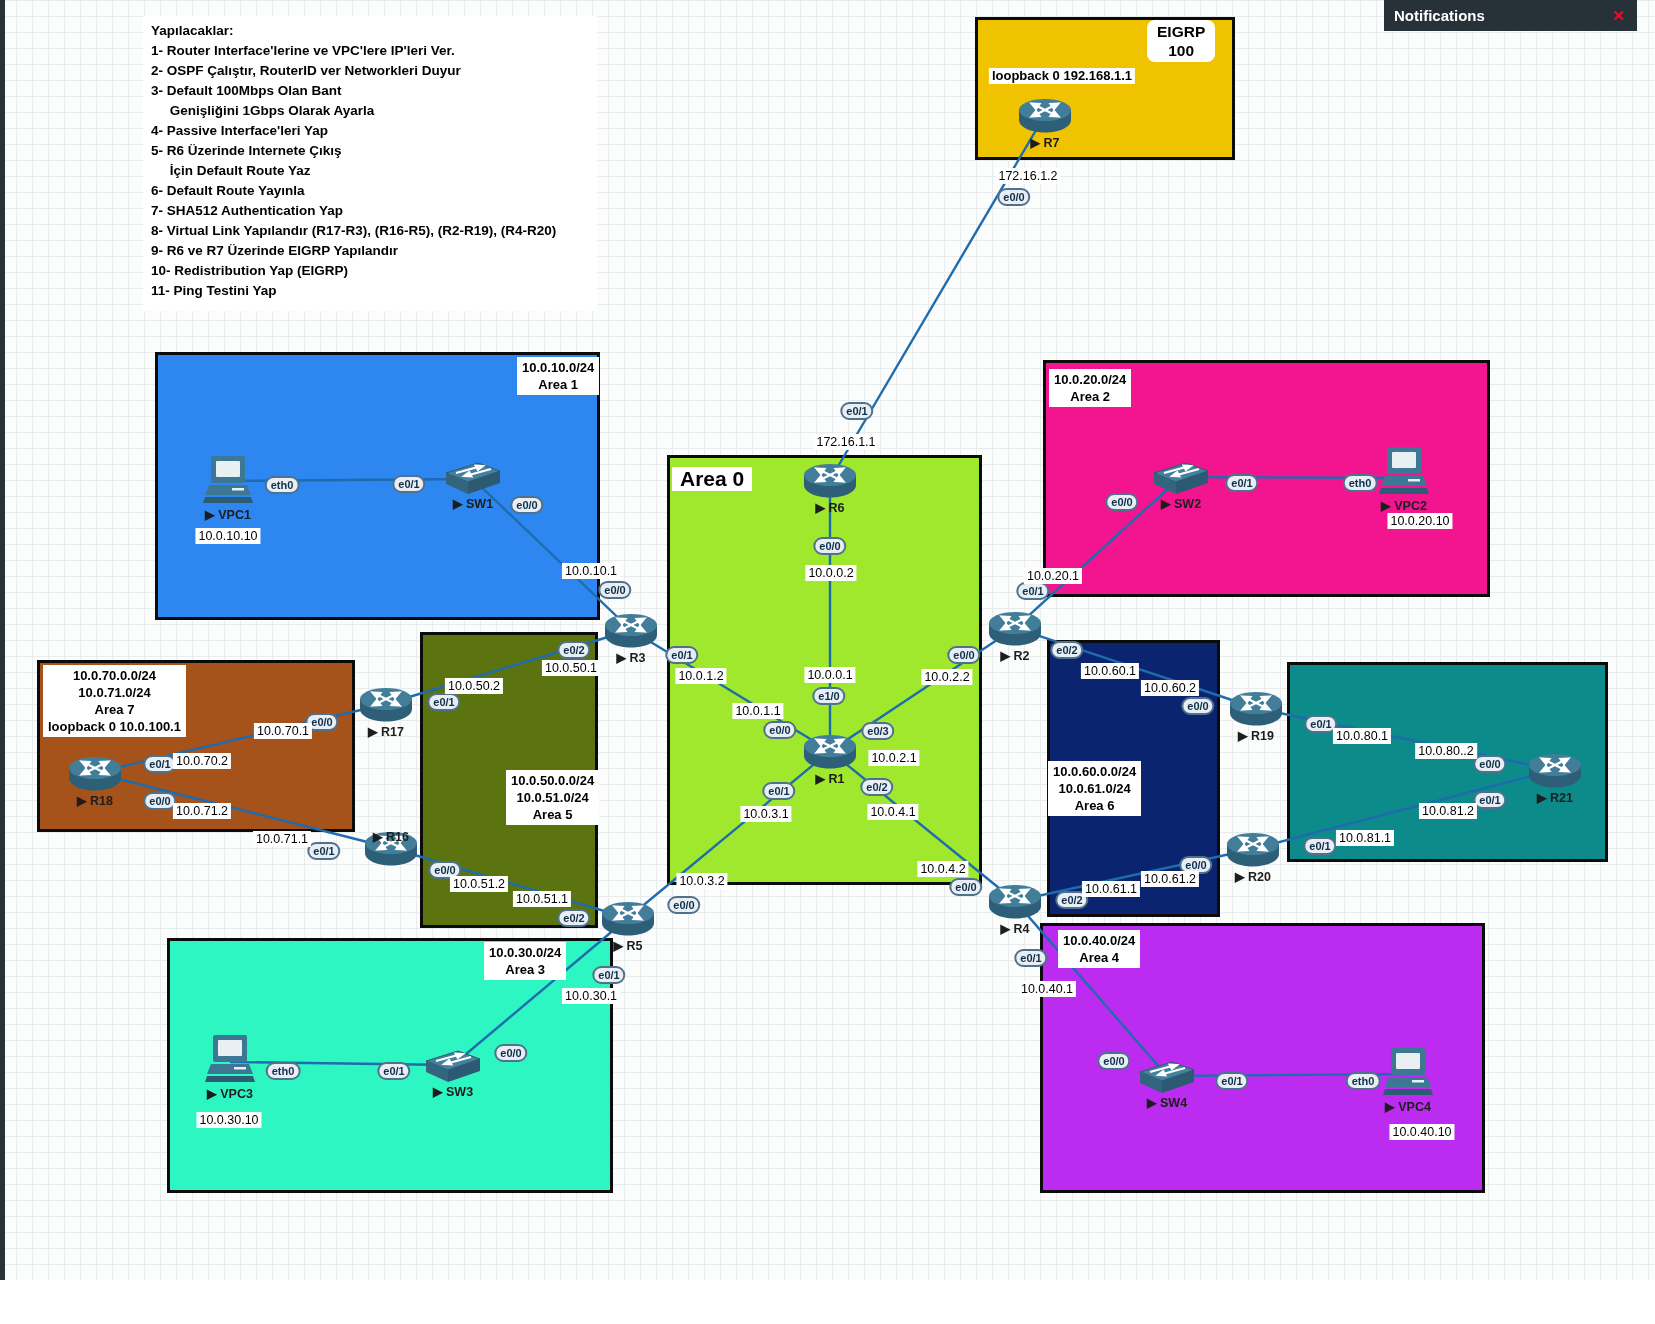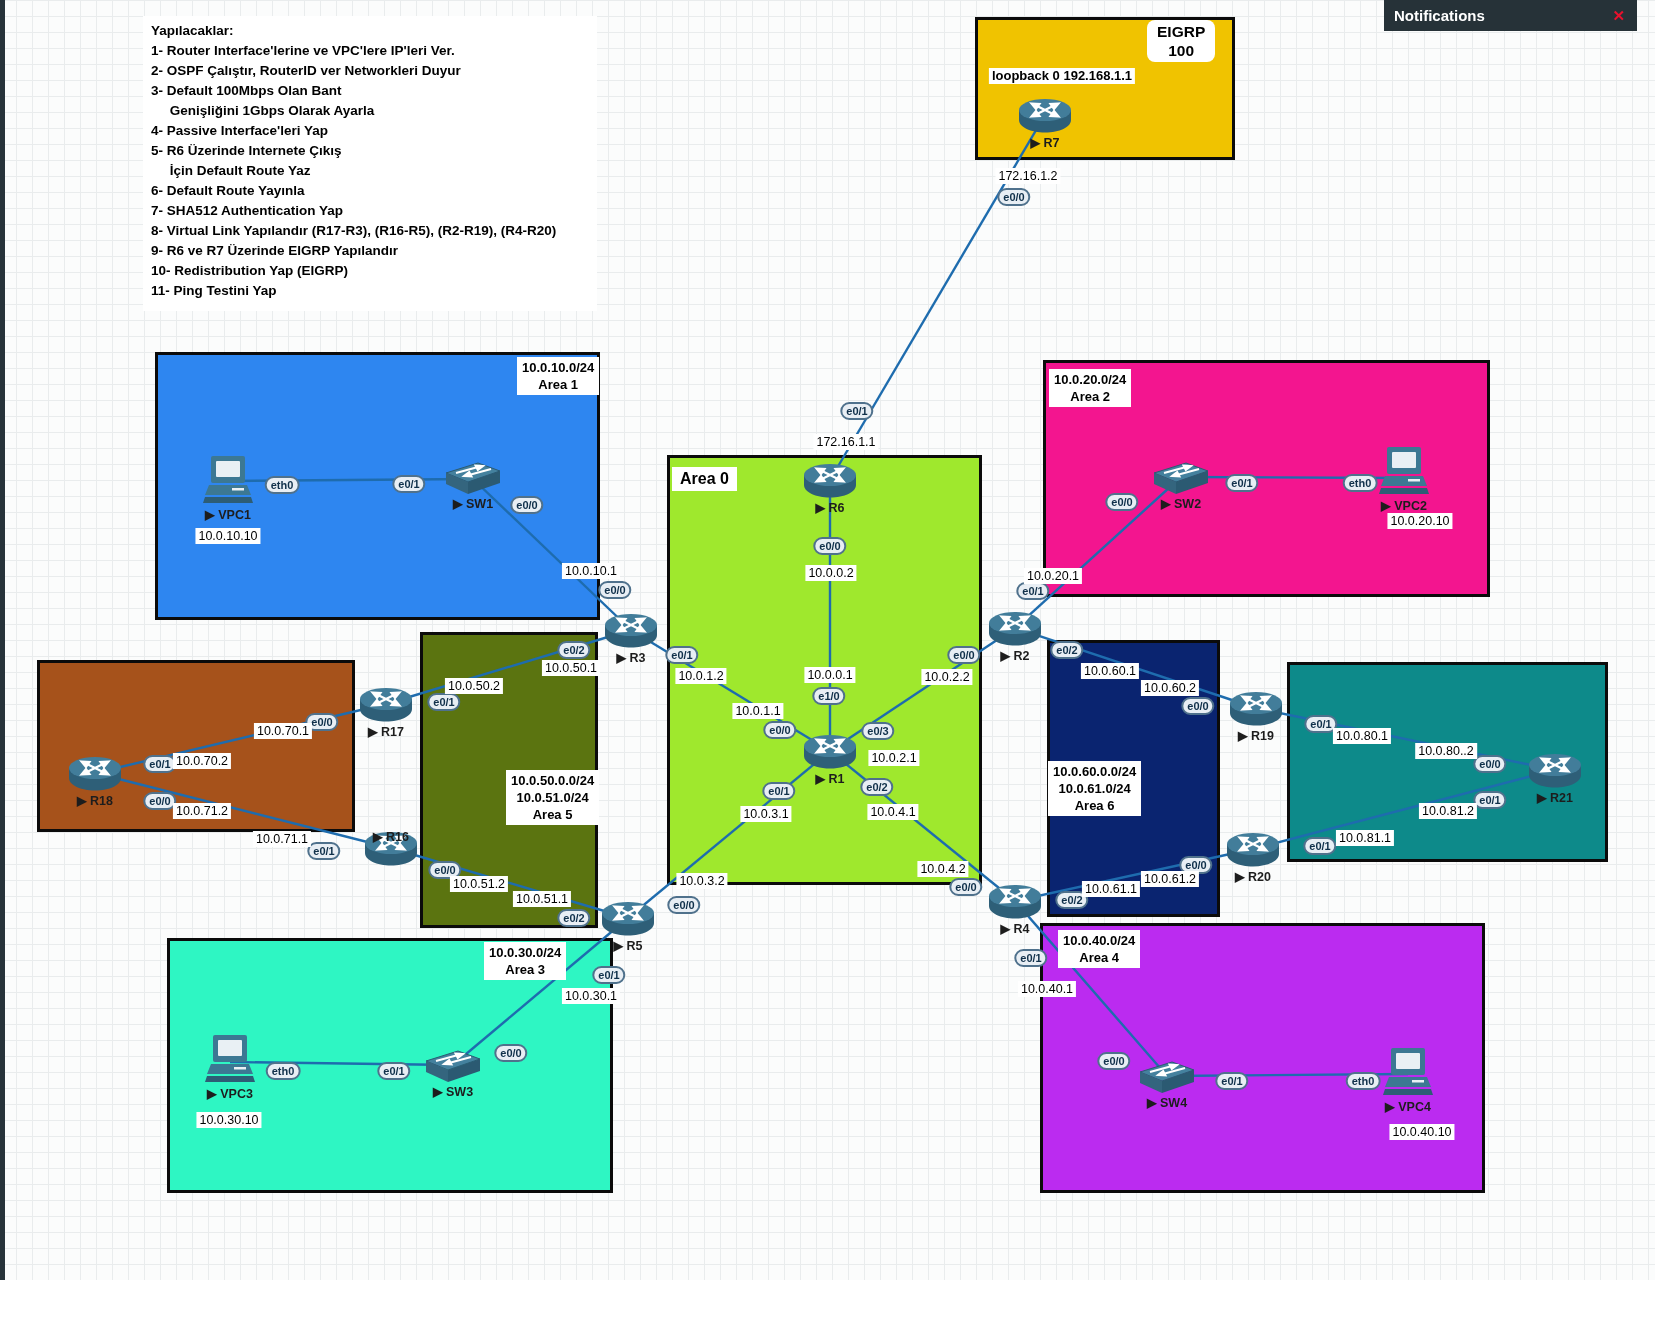--- a/index.html
+++ b/index.html
@@ -19,21 +19,21 @@
     display:flex;align-items:center;justify-content:space-between;padding:0 12px 0 10px;box-sizing:border-box;}
   .notif-title{color:#fff;font-size:15px;font-weight:bold;}
   .notif-close{font-size:15px;font-weight:bold;cursor:pointer;line-height:1;}
   .todo{position:absolute;left:143px;top:16px;width:454px;background:#fff;z-index:7;
     padding:5px 8px 10px 8px;box-sizing:border-box;color:#000;}
   .todo-title,.todo-line{font-size:13.5px;font-weight:bold;line-height:20px;white-space:pre;}
   .area{position:absolute;border:3px solid #0b0b0b;box-sizing:border-box;z-index:1;}
   .wires{position:absolute;left:0;top:0;z-index:2;}
   .area-label{position:absolute;z-index:5;background:#fff;color:#000;font-size:13px;font-weight:bold;
     line-height:17px;text-align:center;padding:2px 5px;white-space:nowrap;}
-  .area-label.big{font-size:16px;line-height:20px;padding:2px 8px;}
+  .area-label.big{font-size:21px;line-height:20px;padding:2px 8px;}
   .area-label.mid{font-size:15.5px;line-height:19px;padding:2px 10px;border-radius:8px;}
   .device{position:absolute;z-index:4;}
   .device svg{display:block;width:100%;height:100%;}
   .dev-label{position:absolute;z-index:5;transform:translate(-50%,-50%);font-size:12.5px;font-weight:bold;
     color:#1d1d1d;white-space:nowrap;}
   .badge{position:absolute;z-index:6;transform:translate(-50%,-50%);background:#e8eef4;border:2px solid #4f718c;
     border-radius:9px;font-size:11px;font-weight:bold;color:#10304a;padding:0 4px;line-height:14px;white-space:nowrap;}
   .ip-label{position:absolute;z-index:6;transform:translate(-50%,-50%);background:#fff;color:#000;
     font-size:12.5px;line-height:16px;padding:0 3px;white-space:nowrap;}
   .ip-label.bold{font-weight:bold;font-size:13px;}
@@ -111,20 +111,26 @@
     <div class="area-label big" style="left: 672px; top: 467px;">
       <div class="area-label-line">Area 0</div>
     </div>
     <div class="area" style="left: 420px; top: 632px; width: 178px; height: 296px; background: rgb(91, 116, 16);"></div>
     <div class="area-label" style="left: 506px; top: 770px;">
       <div class="area-label-line">10.0.50.0.0/24</div>
       <div class="area-label-line">10.0.51.0/24</div>
       <div class="area-label-line">Area 5</div>
     </div>
     <div class="area" style="left: 37px; top: 660px; width: 318px; height: 172px; background: rgb(166, 82, 27);"></div>
+    <div class="area-label" style="left: 43px; top: 665px;">
+      <div class="area-label-line">10.0.70.0.0/24</div>
+      <div class="area-label-line">10.0.71.0/24</div>
+      <div class="area-label-line">Area 7</div>
+      <div class="area-label-line">loopback 0 10.0.100.1</div>
+    </div>
     <div class="area" style="left: 1047px; top: 640px; width: 173px; height: 277px; background: rgb(10, 36, 112);"></div>
     <div class="area-label" style="left: 1048px; top: 761px;">
       <div class="area-label-line">10.0.60.0.0/24</div>
       <div class="area-label-line">10.0.61.0/24</div>
       <div class="area-label-line">Area 6</div>
     </div>
     <div class="area" style="left: 1287px; top: 662px; width: 321px; height: 200px; background: rgb(13, 138, 138);"></div>
     <div class="area" style="left: 167px; top: 938px; width: 446px; height: 255px; background: rgb(46, 246, 195);"></div>
     <div class="area-label" style="left: 484px; top: 942px;">
       <div class="area-label-line">10.0.30.0/24</div>

